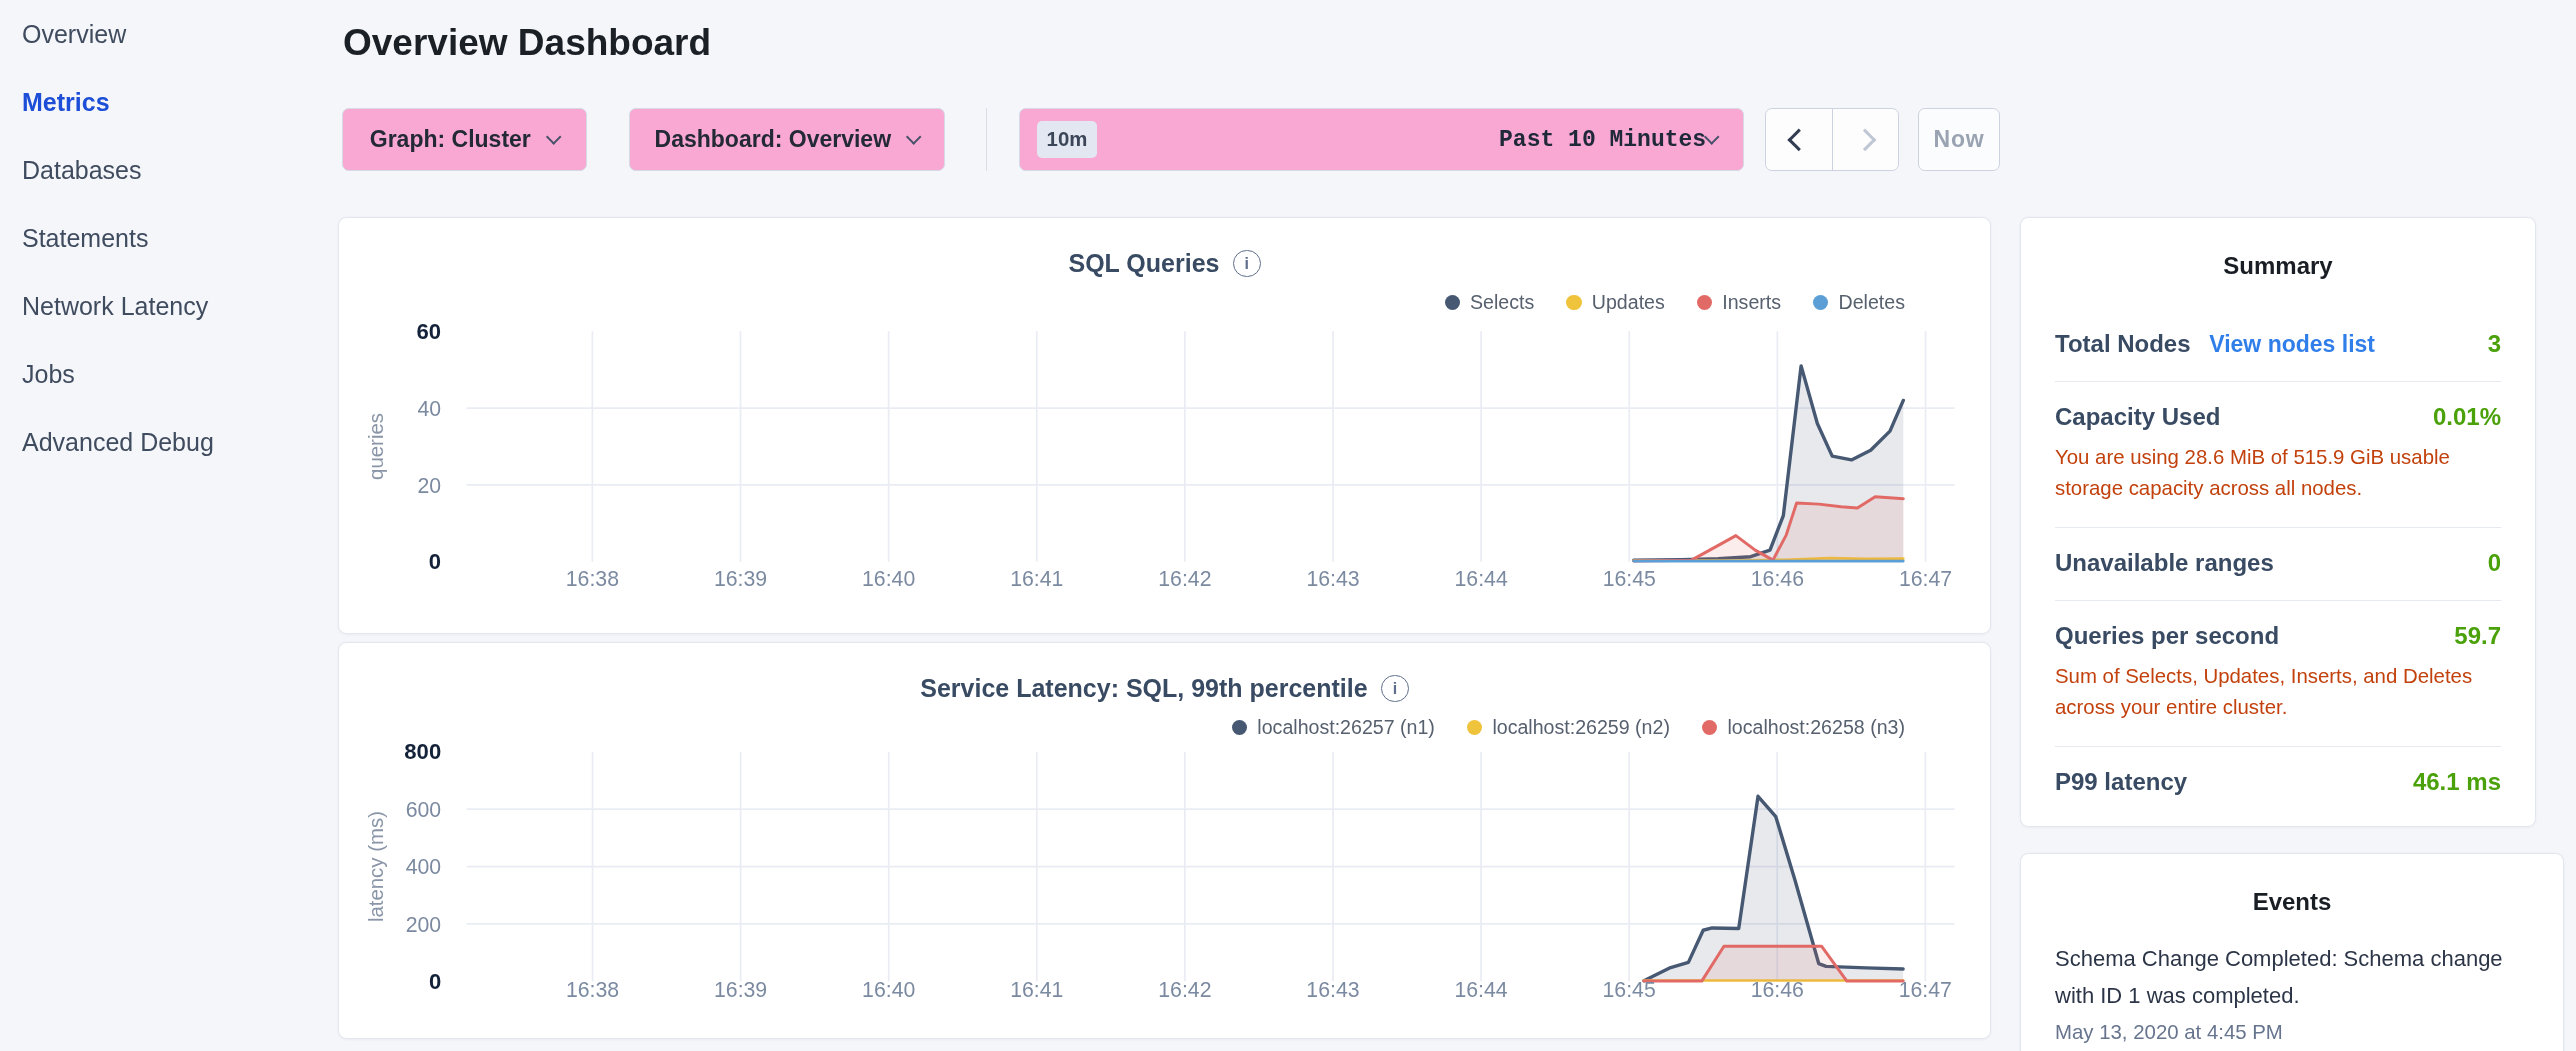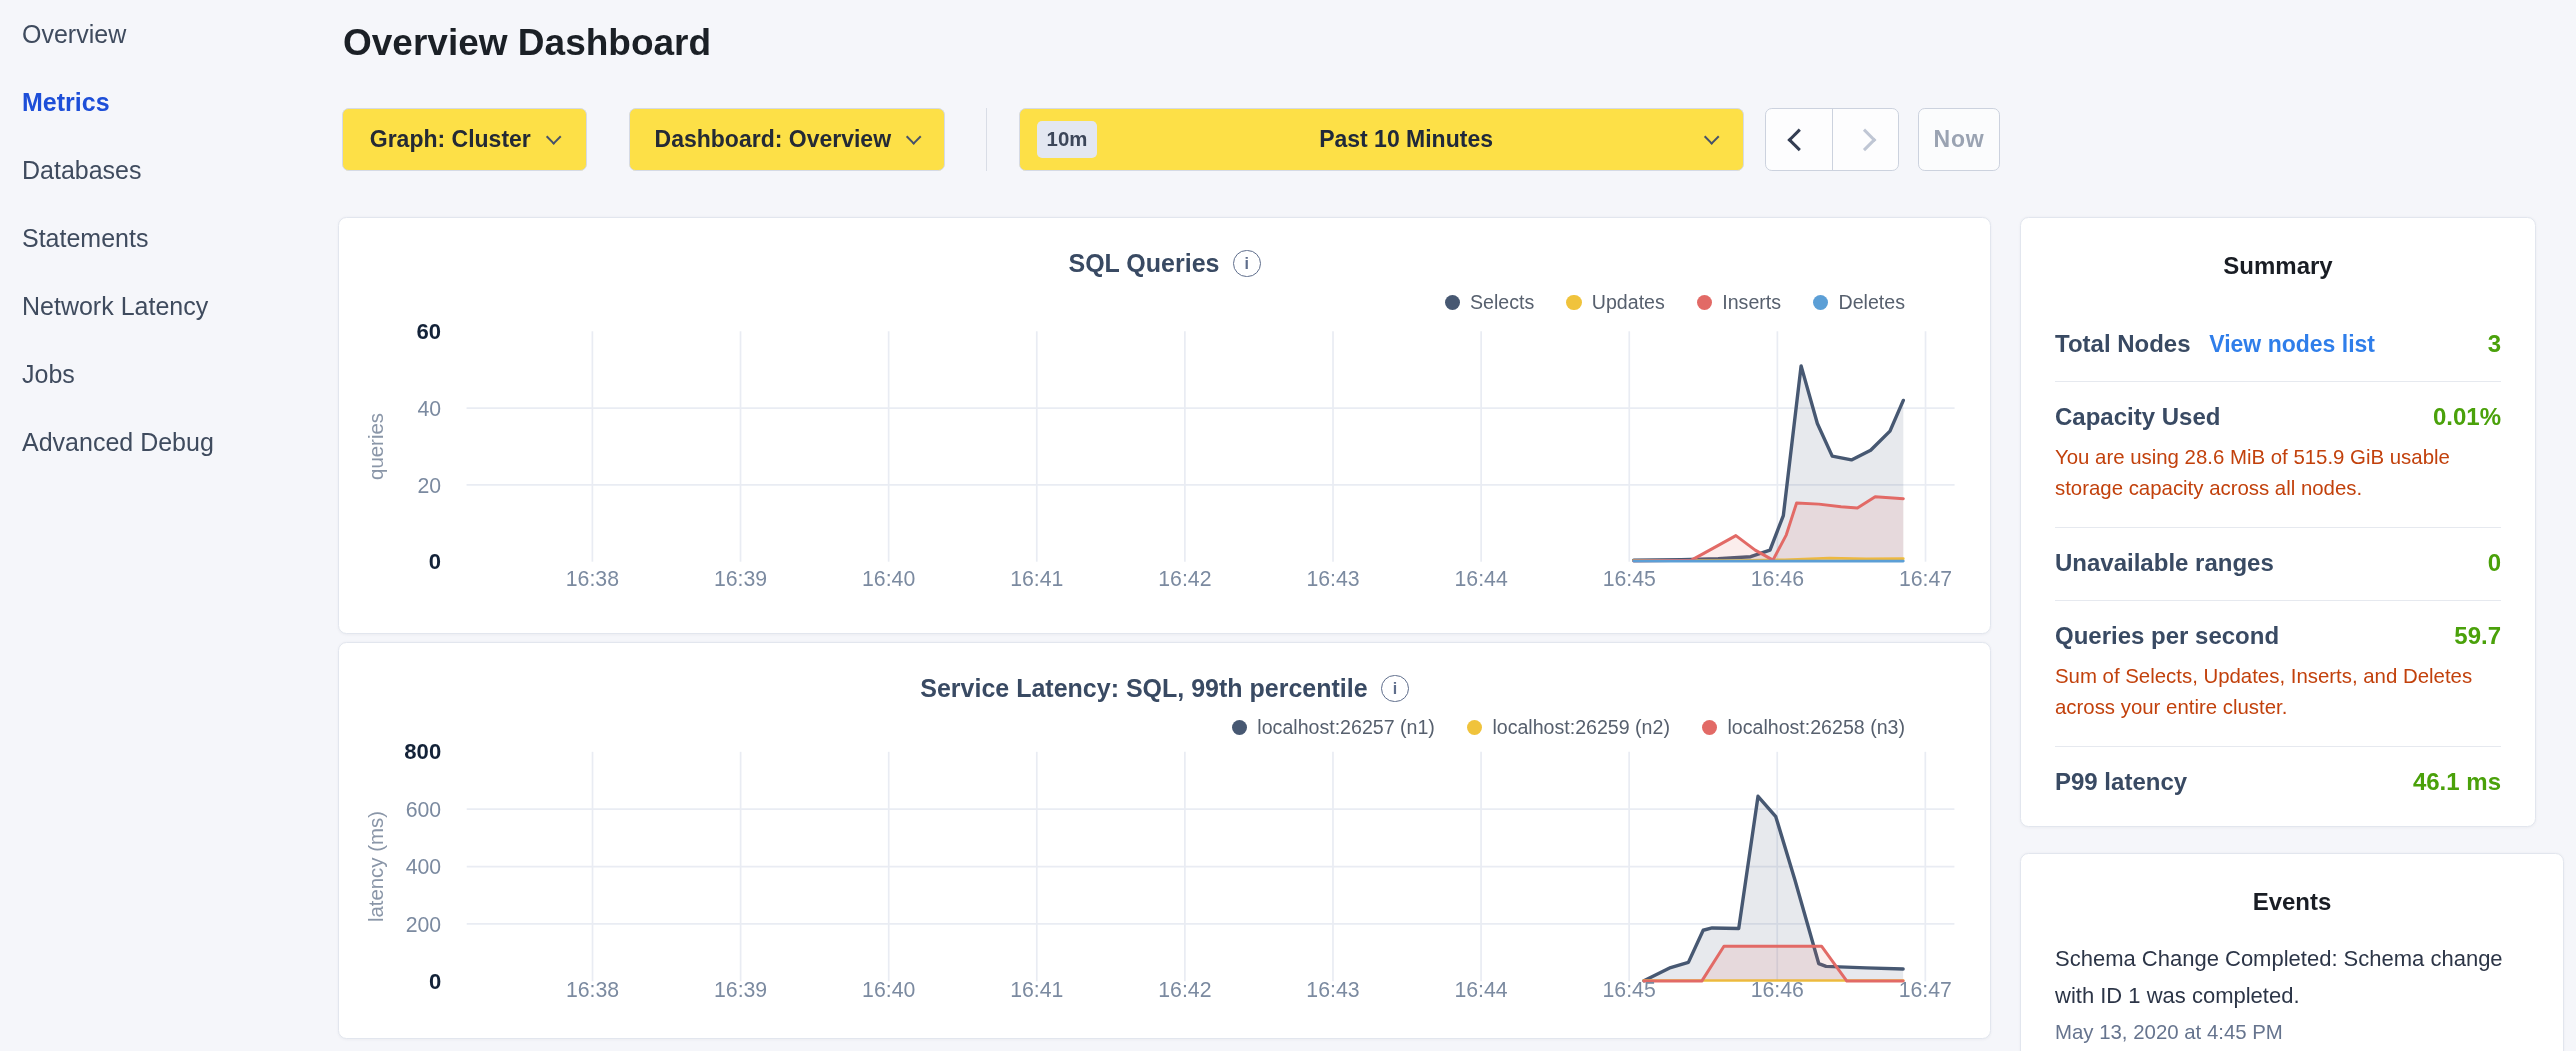--- a/index.html
+++ b/index.html
@@ -8,29 +8,29 @@
 
   
   .sidebar{position:absolute;left:0;top:0;width:332px;height:100%;}
   .sidebar ul{list-style:none;margin:0;padding:0 0 0 22px;}
   .sidebar li{height:68px;display:flex;align-items:center;font-size:25px;color:#3f4b5e;cursor:pointer;}
   .sidebar li.active{color:#1d4ed8;font-weight:700;}
 
   
   .page-title{position:absolute;left:343px;top:22px;font-size:37px;font-weight:700;color:#1b2026;}
   .controls{position:absolute;left:342px;top:108px;height:63px;width:1684px;}
-  .ctl{position:absolute;top:0;height:63px;box-sizing:border-box;background:#fde047;border:0.9px solid #d5dae5;border-radius:6.8px;
+  .ctl{position:absolute;top:0;height:63px;box-sizing:border-box;background:#f9a8d4;border:0.9px solid #d5dae5;border-radius:6.8px;
        display:flex;align-items:center;justify-content:center;font-size:23px;font-weight:700;color:#242a35;cursor:pointer;}
   .chev{width:9.4px;height:9.4px;border-right:2.1px solid #47526a;border-bottom:2.1px solid #47526a;transform:rotate(45deg) translate(-1.7px,-1.7px);display:inline-block;}
   .dd-chev{margin-left:17px;}
   .vdivider{position:absolute;left:644px;top:0;height:63px;width:0.9px;background:#d9dde6;}
   .time-sel{left:677px;width:725px;justify-content:flex-start;padding-left:17px;}
   .time-badge{background:#e3e7f1;border-radius:5.1px;width:60px;height:37px;display:flex;align-items:center;justify-content:center;
               font-size:20.4px;font-weight:700;color:#3c4659;}
-  .time-label{margin-left:9px;font-size:23px;font-weight:700;color:#20293a;flex:1;text-align:center;}
+  .time-label{margin-left:9px;font-size:23px;font-weight:700;color:#20293a;flex:1;text-align:right;font-family:Liberation Mono, monospace;}
   .time-chev{margin-right:25.5px;}
   .pnav{left:1423px;width:134px;background:#fdfdfe;border:0.9px solid #ccd2de;display:flex;padding:0;}
   .pnav .half{flex:1;height:100%;display:flex;align-items:center;justify-content:center;cursor:pointer;}
   .pnav .half + .half{border-left:0.9px solid #ccd2de;}
   .chev-left{width:12.8px;height:12.8px;border-right:3.4px solid #333d52;border-bottom:3.4px solid #333d52;transform:rotate(135deg);}
   .chev-right{width:12.8px;height:12.8px;border-right:3.4px solid #bfc6d4;border-bottom:3.4px solid #bfc6d4;transform:rotate(-45deg);}
   .now-btn{left:1576px;width:82px;background:#fbfcfd;border:0.9px solid #ccd2de;color:#9aa3b2;letter-spacing:0.9px;}
 
   
   .card{position:absolute;background:#fff;border:0.9px solid #e2e6ee;border-radius:8.5px;box-shadow:0 0.9px 2.6px rgba(50,60,80,0.05);box-sizing:border-box;}

